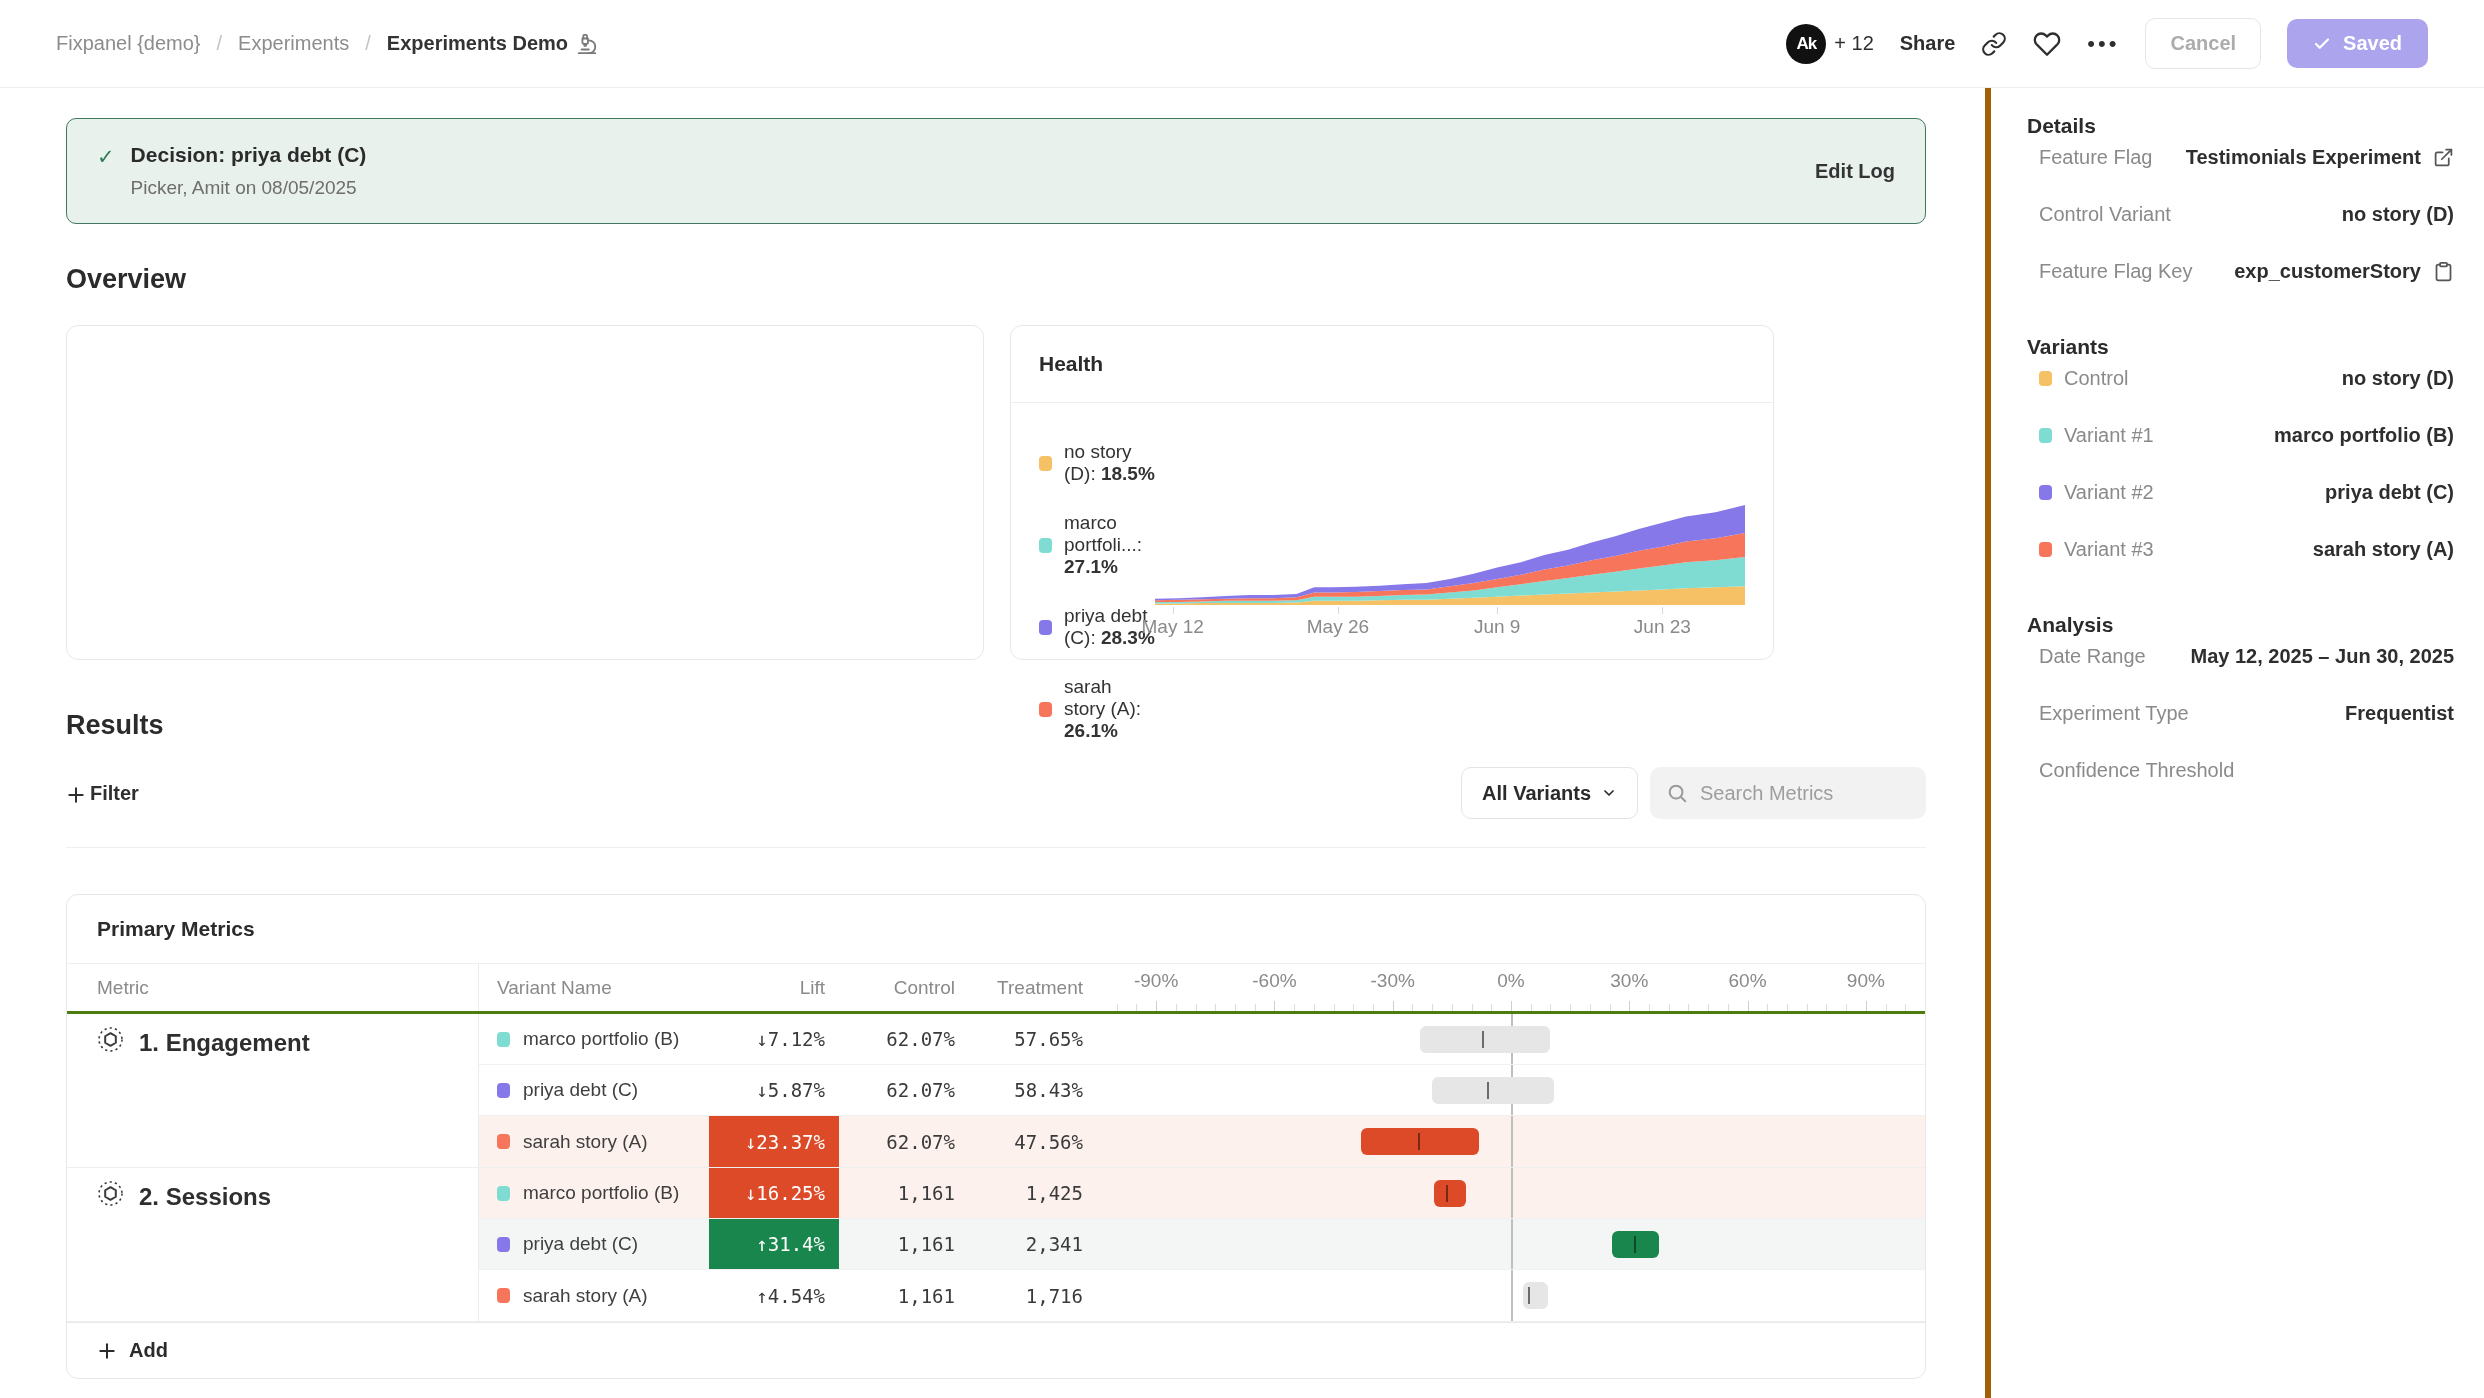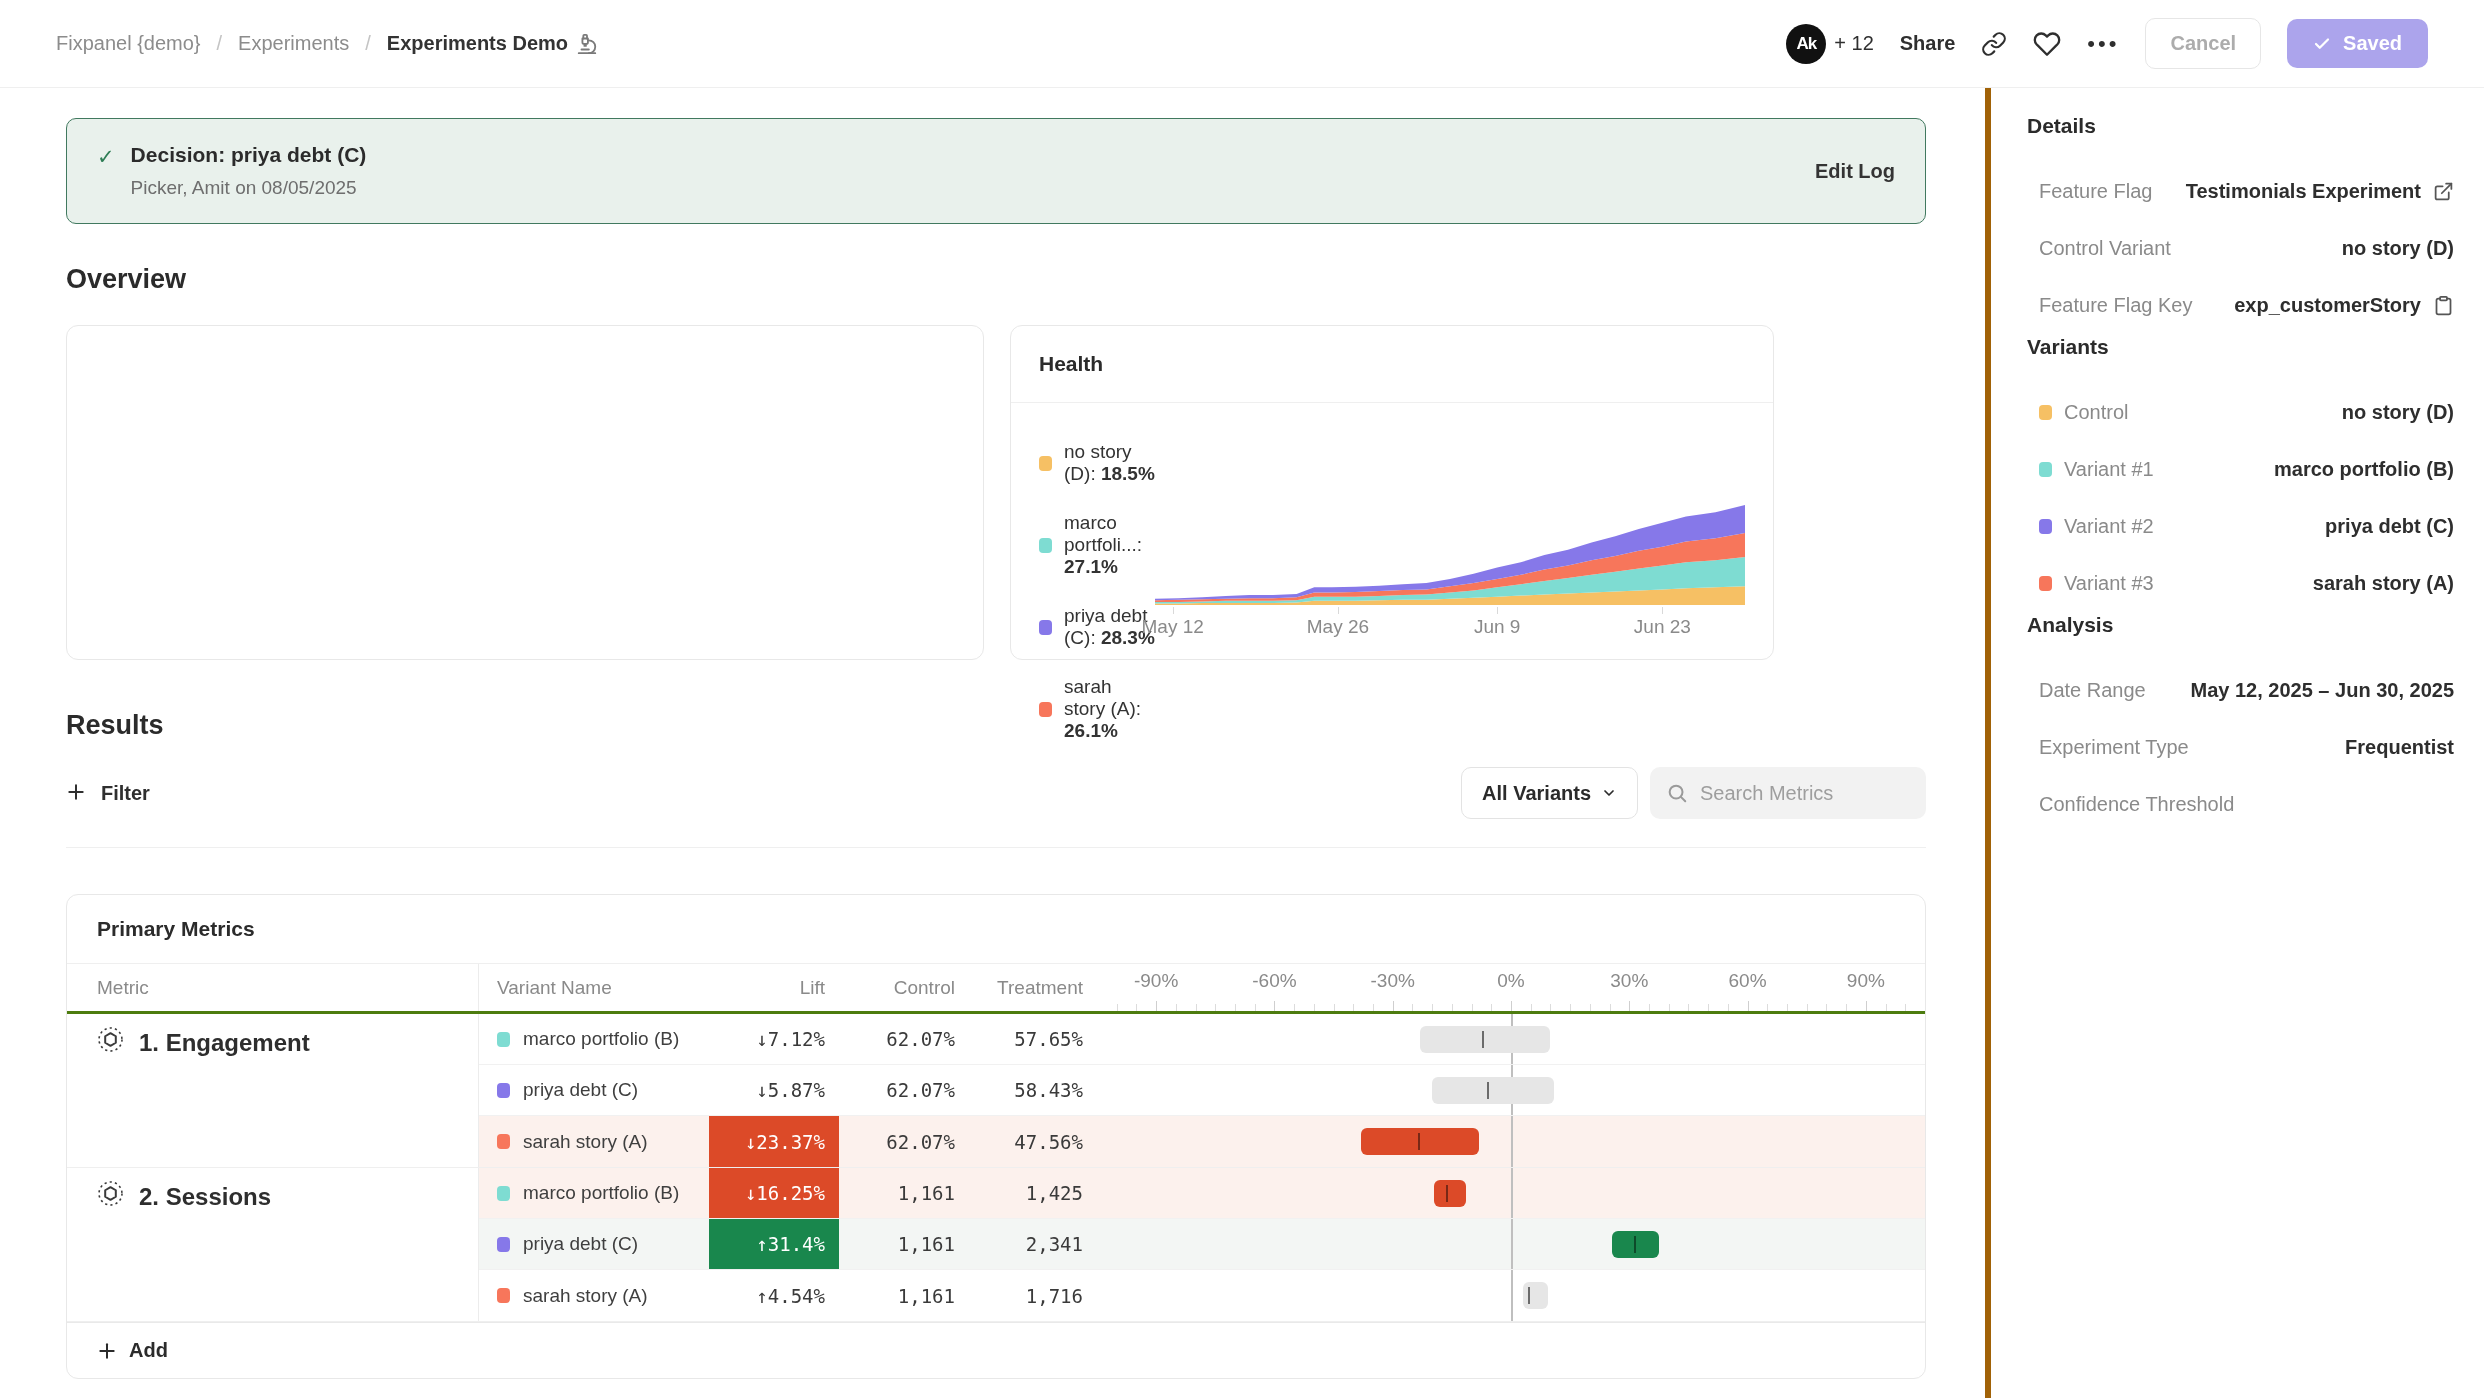--- a/index.html
+++ b/index.html
@@ -60,21 +60,21 @@
   .legend-swatch { width:13px; height:15px; border-radius:4px; flex:0 0 auto; }
   .legend-item b { font-weight:700; }
   .health-chart-wrap { flex:1; display:flex; flex-direction:column; justify-content:flex-end; }
   .health-axis { position:relative; height:30px; }
   .health-axis .xtick { position:absolute; top:0; width:1px; height:7px; background:#D9D9D9; }
   .health-axis .xlab { position:absolute; top:9px; transform:translateX(-50%); font-size:19px; color:#8A8A8A; white-space:nowrap; }
 
   
   .results-bar { display:flex; align-items:center; justify-content:space-between; margin-top:26px;
     padding-bottom:28px; border-bottom:1px solid #EFEFEF; }
-  .filter-btn { display:flex; align-items:flex-start; gap:15px; font-size:20px; font-weight:700; color:#2F2F2F; cursor:pointer; }
+  .filter-btn { display:flex; align-items:flex-end; gap:4px; font-size:20px; font-weight:700; color:#2F2F2F; cursor:pointer; }
   .results-right { display:flex; align-items:center; gap:12px; }
   .variants-dd { display:flex; align-items:center; gap:10px; background:#fff; border:1px solid #E3E3E3;
     border-radius:10px; height:52px; padding:0 20px; font-size:20px; font-weight:700; color:#2B2B2B; cursor:pointer; }
   .search-box { display:flex; align-items:center; gap:12px; background:#F2F2F2; border-radius:10px;
     height:52px; width:276px; padding:0 16px; }
   .search-box input { border:none; background:transparent; outline:none; font-size:20px;
     font-family:"Liberation Sans", sans-serif; color:#555; width:200px; }
   .search-box input::placeholder { color:#9E9E9E; }
 
   
@@ -116,21 +116,21 @@
   .ci-bar.gray { background:#E6E6E6; }
   .ci-bar.red { background:#DC4A28; }
   .ci-bar.green { background:#19874D; }
   .ci-marker { position:absolute; top:17px; height:17px; width:2px; }
   .pm-footer { display:flex; align-items:center; gap:12px; height:56px; padding-left:30px;
     border-top:1px solid #E9E9E9; font-size:20px; font-weight:700; color:#2B2B2B; cursor:pointer; }
 
   
   .sb-heading { font-size:21px; font-weight:700; color:#2B2B2B; }
   .sb-rows { margin:8px 0 18px 12px; }
-  .sb-row { display:flex; align-items:flex-end; justify-content:space-between; height:57px; }
+  .sb-row { display:flex; align-items:flex-start; justify-content:space-between; height:57px; }
   .sb-label { font-size:20px; color:#8A8A8A; display:flex; align-items:center; gap:12px; }
   .sb-value { font-size:20px; font-weight:700; color:#2E2E2E; display:flex; align-items:center; gap:12px; }
   .sb-value .vic { color:#555; display:flex; }
 </style>
 </head>
 <body>
 
 <div class="header">
   <div class="breadcrumb">
     <span class="crumb">Fixpanel {demo}</span>

